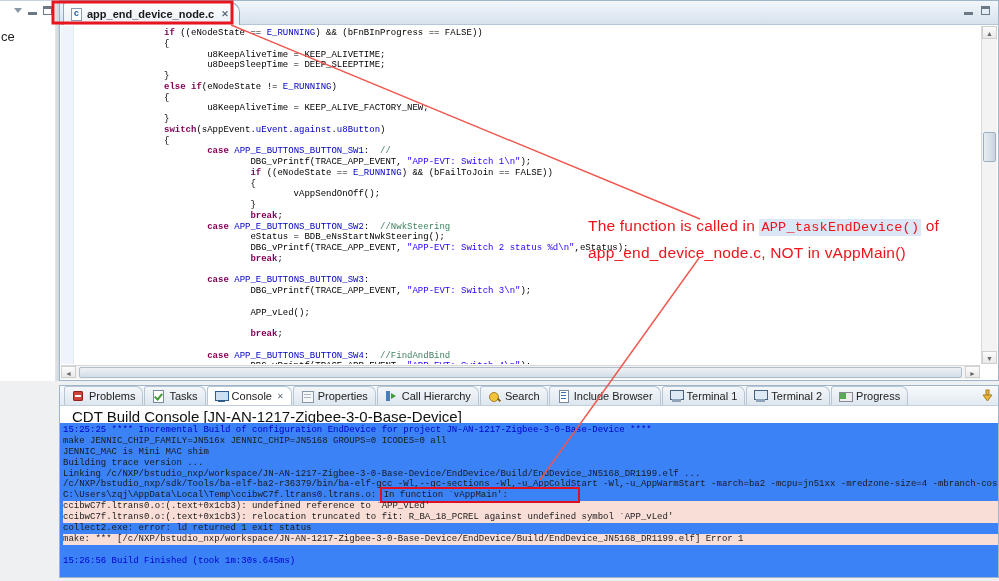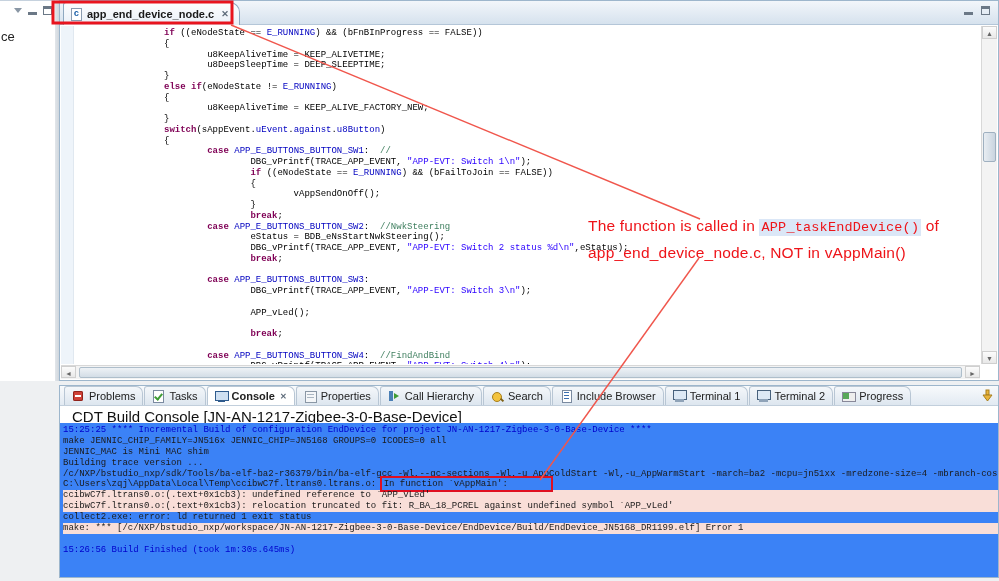--- a/index.html
+++ b/index.html
@@ -38,29 +38,29 @@
   .vscroll{position:absolute;right:1px;top:25px;width:16px;bottom:16px;background:#f3f3f3;border-left:1px solid #d8d8d8}
   .hscroll{position:absolute;left:1px;right:18px;bottom:1px;height:14px;background:#f3f3f3;border-top:1px solid #d8d8d8}
   .sbtn{position:absolute;width:15px;height:13px;font-size:7px;line-height:13px;text-align:center;color:#666;background:linear-gradient(#fcfcfc,#e8e8e8);border:1px solid #cfcfcf}
   .vthumb{position:absolute;left:1px;top:106px;width:13px;height:30px;background:linear-gradient(90deg,#e8edf2,#c9d4df);border:1px solid #9fb0c0;border-radius:2px}
   .hthumb{position:absolute;left:18px;right:18px;top:1px;height:11px;background:linear-gradient(#eef2f6,#d3dde6);border:1px solid #aebecb;border-radius:2px}
 
   
   #console-panel{position:absolute;left:59px;top:385px;width:940px;height:193px;background:#fff;border:1px solid #9db6cc}
   .vtabs{position:absolute;left:0;top:0;right:0;height:20px;background:linear-gradient(#f8fafc,#e2eaf2);border-bottom:1px solid #c2cfdc;display:flex;align-items:flex-start;padding-left:4px}
   .vtab{display:flex;align-items:center;height:19px;padding:0 7px;margin-right:1px;font-size:11px;color:#222;background:linear-gradient(#f4f7fa,#dde6ef);border:1px solid #b8c6d4;border-bottom:none;border-radius:3px 7px 0 0;white-space:nowrap}
-  .vtab.active{background:#fff;font-weight:bold}
+  .vtab.active{background:#fff;font-weight:normal}
   .vtab-close{font-size:8px;color:#5d6b7a;margin-left:5px}
   .gold-arrow{position:absolute;right:4px;top:3px}
   .console-header{position:absolute;left:0;top:21px;right:0;height:16px;font-size:15px;color:#111;padding:1px 12px;background:#fff}
   #console-lines{position:absolute;left:0;top:37px;right:0;bottom:0;background:#3b82f6;padding:2px 0 0 3px;overflow:hidden;cursor:text}
   .con-line{white-space:pre;font:9px/10.9px "Liberation Mono",monospace;height:10.9px;color:#1a1a1a}
   .con-info{color:#0000cc}
   .con-err{background:#f9ded8}
-  .seg-redbox{display:inline-block;border:2px solid #e01020;padding:0 43px 0 2px;margin:-3px 4px -3px -2px;line-height:12px}
+  .seg-redbox{display:inline-block;border:2px solid #e01020;padding:0 70px 0 2px;margin:-3px 4px -3px -2px;line-height:12px}
 
   
   .red-note{position:absolute;left:588px;top:212px;width:410px;color:#ee1419;font-size:15.5px;line-height:27px;letter-spacing:.2px}
   .rn-code{font:13.5px "Liberation Mono",monospace;background:#dbe7f7;padding:1px 2px;color:#ee1419}
   #overlay{position:absolute;inset:0;pointer-events:none}
 </style>
 </head>
 <body>
 
 <div id="app">
@@ -185,20 +185,21 @@
         <rect x="5" y="1" width="3" height="5" fill="#e9b53e" stroke="#a87f1d" stroke-width="1"></rect>
         <polygon points="2,6 11,6 6.5,12" fill="#e9b53e" stroke="#a87f1d" stroke-width="1"></polygon>
       </svg>
     </span>
     <div class="console-header">CDT Build Console [JN-AN-1217-Zigbee-3-0-Base-Device]</div>
     <div id="console-lines">
         <div class="con-line con-info"><span>15:25:25 **** Incremental Build of configuration EndDevice for project JN-AN-1217-Zigbee-3-0-Base-Device ****</span></div>
         <div class="con-line con-plain"><span>make JENNIC_CHIP_FAMILY=JN516x JENNIC_CHIP=JN5168 GROUPS=0 ICODES=0 all</span></div>
         <div class="con-line con-plain"><span>JENNIC_MAC is Mini MAC shim</span></div>
         <div class="con-line con-plain"><span>Building trace version ...</span></div>
+        <div class="con-line con-plain"><span>Linking /c/NXP/bstudio_nxp/workspace/JN-AN-1217-Zigbee-3-0-Base-Device/EndDevice/Build/EndDevice_JN5168_DR1199.elf ...</span></div>
         <div class="con-line con-plain"><span>/c/NXP/bstudio_nxp/sdk/Tools/ba-elf-ba2-r36379/bin/ba-elf-gcc -Wl,--gc-sections -Wl,-u_AppColdStart -Wl,-u_AppWarmStart -march=ba2 -mcpu=jn51xx -mredzone-size=4 -mbranch-cost=3 -fom</span></div>
         <div class="con-line con-plain"><span>C:\Users\zqj\AppData\Local\Temp\ccibwC7f.ltrans0.ltrans.o: </span><span class="seg-redbox">In function `vAppMain':</span></div>
         <div class="con-line con-err"><span>ccibwC7f.ltrans0.o:(.text+0x1cb3): undefined reference to `APP_vLed'</span></div>
         <div class="con-line con-err"><span>ccibwC7f.ltrans0.o:(.text+0x1cb3): relocation truncated to fit: R_BA_18_PCREL against undefined symbol `APP_vLed'</span></div>
         <div class="con-line con-plain"><span>collect2.exe: error: ld returned 1 exit status</span></div>
         <div class="con-line con-err"><span>make: *** [/c/NXP/bstudio_nxp/workspace/JN-AN-1217-Zigbee-3-0-Base-Device/EndDevice/Build/EndDevice_JN5168_DR1199.elf] Error 1</span></div>
         <div class="con-line con-plain">&nbsp;</div>
         <div class="con-line con-info"><span>15:26:56 Build Finished (took 1m:30s.645ms)</span></div>
       </div>
   </div>

